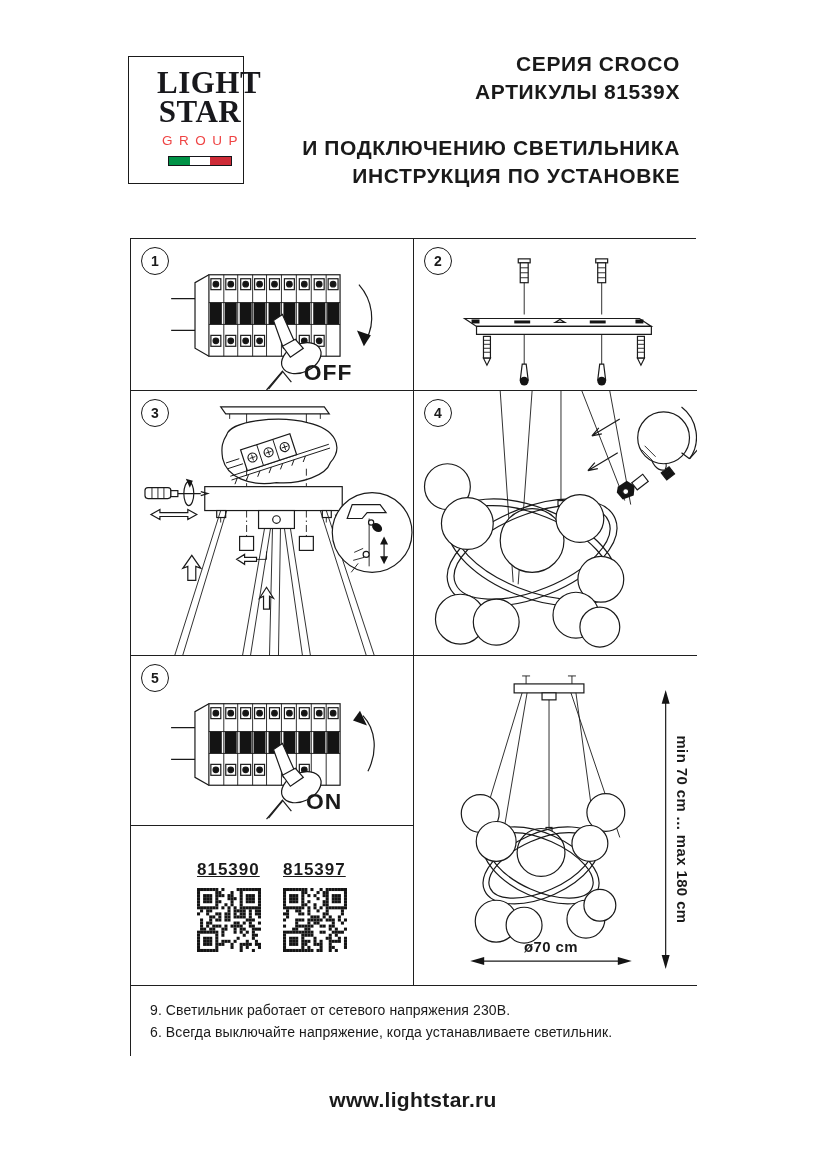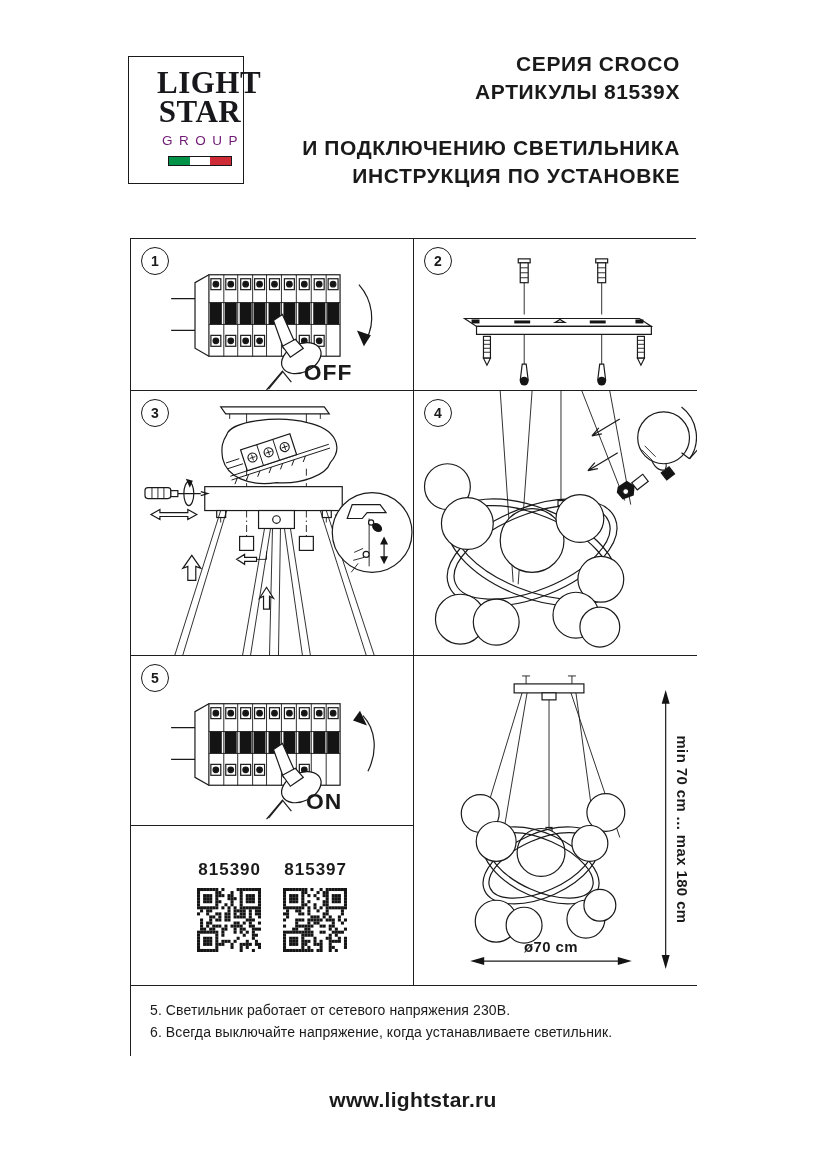--- a/index.html
+++ b/index.html
@@ -4,41 +4,41 @@
 <style>
   html,body{margin:0;padding:0;background:#e8e8e8;}
   .page{position:relative;width:826px;height:1169px;background:#ffffff;margin:0 auto;
         font-family:"Liberation Sans",sans-serif;color:#1a1a1a;overflow:hidden;}
   
   .logo-box{position:absolute;left:128px;top:56px;width:116px;height:128px;
             border:1.6px solid #1a1a1a;background:#fff;box-sizing:border-box;text-align:center;padding-left:28px;}
   .logo-word{font-family:"Liberation Serif",serif;font-weight:bold;font-size:31px;
              line-height:.92;letter-spacing:.5px;color:#18181c;}
   .logo-word.first{margin-top:12px;}
-  .logo-group{font-size:13.5px;letter-spacing:6.5px;font-weight:400;color:#701a75;
+  .logo-group{font-size:13.5px;letter-spacing:6.5px;font-weight:400;color:#ef4444;
               margin-top:7px;margin-left:5px;}
   .logo-flag{display:flex;height:8px;margin:8px 11px 0 11px;border:1px solid #15151a;}
   .logo-flag span{flex:1;}
   .hdr-right{position:absolute;right:146px;top:50px;text-align:right;}
   .hdr-series{font-size:21px;font-weight:bold;letter-spacing:.6px;line-height:1.32;}
   .hdr-instr{font-size:21px;font-weight:bold;letter-spacing:.6px;line-height:1.32;margin-top:29px;}
   
   .grid{position:absolute;left:130px;top:238px;width:566px;height:818px;
         border:1.6px solid #1f1f1f;box-sizing:border-box;}
   .cell{position:absolute;box-sizing:border-box;background:#fff;}
   .b-r{border-right:1.4px solid #1f1f1f;}
   .b-b{border-bottom:1.4px solid #1f1f1f;}
   .cell svg.draw{position:absolute;left:0;top:0;width:100%;height:100%;}
   .stepnum{position:absolute;left:10px;top:8px;width:26px;height:26px;border:1.4px solid #1a1a1a;
            border-radius:50%;font-size:14px;font-weight:bold;display:flex;align-items:center;
            justify-content:center;background:#fff;z-index:3;}
   
   .qr-wrap{position:absolute;left:0;top:0;width:100%;height:100%;display:flex;
            align-items:center;justify-content:center;gap:22px;}
-  .qr-item{display:flex;flex-direction:column;align-items:flex-end;gap:8px;}
+  .qr-item{display:flex;flex-direction:column;align-items:flex-start;gap:8px;text-decoration:underline;}
   .qr-label{font-size:17px;font-weight:bold;letter-spacing:1px;}
   svg.qr{width:64px;height:64px;}
   svg.qr rect{fill:#141414;}
   
   .notes{padding:13px 10px 0 19px;font-size:14px;line-height:1.6;letter-spacing:.1px;}
   
   .site{position:absolute;left:0;right:0;top:1088px;text-align:center;
         font-size:21px;font-weight:bold;letter-spacing:.3px;}
   
   .draw path,.draw line,.draw rect,.draw circle,.draw ellipse,.draw polyline,.draw polygon{
@@ -883,21 +883,21 @@
           <path d="M62,306 H212"></path>
           <polygon points="56,306 70,302 70,310" class="fb"></polygon>
           <polygon points="218,306 204,302 204,310" class="fb"></polygon>
           <text x="137" y="297" text-anchor="middle" class="dim">ø70 cm</text>
         </g>
       </svg>
     </div>
 
     <div class="cell" style="left:0;top:747px;width:566px;height:71px;">
       <div class="notes">
-        <div>5. Светильник работает от сетевого напряжения 230В.</div>
+        <div>9. Светильник работает от сетевого напряжения 230В.</div>
         <div>6. Всегда выключайте напряжение, когда устанавливаете светильник.</div>
       </div>
     </div>
 
   </div>
 
   <div class="site">www.lightstar.ru</div>
 
 </div>
 

